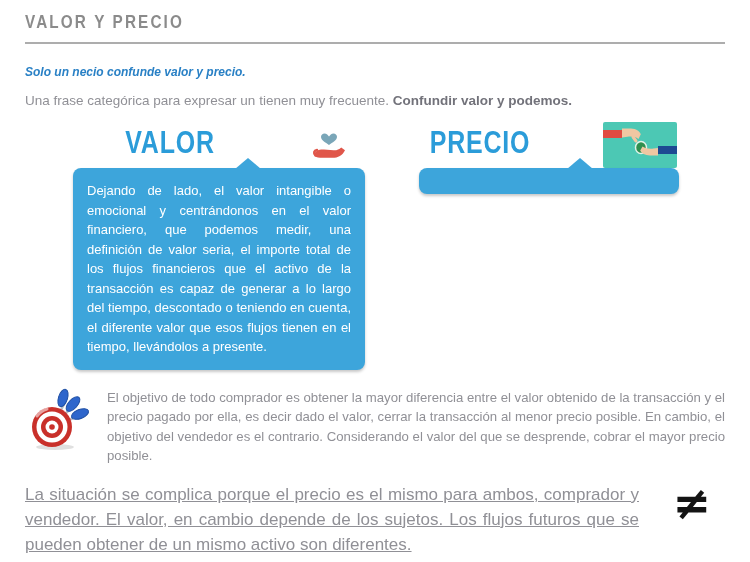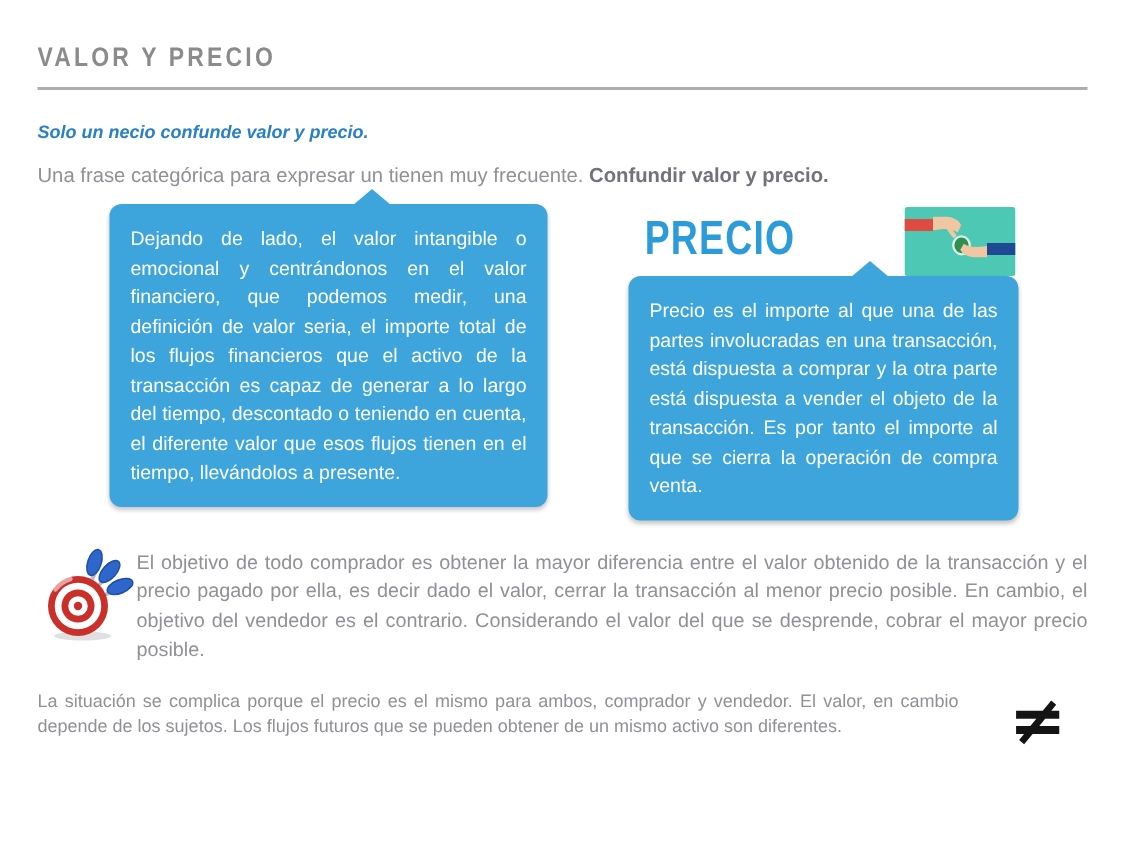--- a/index.html
+++ b/index.html
@@ -3,21 +3,21 @@
 <meta charset="utf-8">
 <style>
   * { margin: 0; padding: 0; box-sizing: border-box; }
   html, body { background: #ffffff; }
   .page {
     position: relative;
     width: 750px; height: 562px;
     background: #fff;
     overflow: hidden;
     font-family: "Liberation Sans", sans-serif;
-    padding: 28px 25px 0 25px;
+    padding: 12px 25px 0 25px;
   }
 
   
   .page-title {
     font-size: 18px; font-weight: 700;
     letter-spacing: 2.5px;
     color: var(--title-gray, #8b8b8b);
     transform: scaleX(.85); transform-origin: left center;
     white-space: nowrap;
   }
@@ -73,59 +73,70 @@
     position: absolute; top: -10px;
     width: 0; height: 0;
     border-left: 13px solid transparent;
     border-right: 13px solid transparent;
     border-bottom: 11px solid var(--accent-blue, #3da5db);
   }
   .col-valor  .tail { left: 162px; }
   .col-precio .tail { left: 148px; }
 
   
-  .objective-row { margin-top: 16px; display: flex; gap: 0; align-items: flex-start; }
+  .objective-row { margin-top: 16px; display: flex; gap: 16px; align-items: flex-start; }
   .objective-row .icon-cell { flex: 0 0 66px; text-align: center; }
   .objective-row p {
     flex: 1;
     font-size: 13.2px; line-height: 1.48;
     color: var(--text-gray, #909096);
     text-align: justify;
     padding-top: 2px;
   }
 
   
   .conclusion-row { position: relative; margin-top: 16px; padding-right: 86px; }
   .conclusion-row p {
-    font-size: 12px; line-height: 1.48;
+    font-size: 17px; line-height: 1.48;
     color: var(--text-gray, #909096);
     text-align: justify;
+    text-decoration: underline;
   }
   .not-equal {
     position: absolute; right: 14px; top: -2px;
     font-family: "DejaVu Sans", sans-serif;
     font-size: 46px; font-weight: 700; color: #141414;
     line-height: 1;
   }
 </style>
 </head>
 <body>
 
 <div class="page">
 
   <h1 class="page-title">VALOR Y PRECIO</h1>
   <div class="title-rule"></div>
 
   <p class="lead-quote">Solo un necio confunde valor y precio.</p>
 
-  <p class="intro-line"><span>Una frase categórica para expresar un tienen muy frecuente.</span> <strong>Confundir valor y precio.</strong></p>
+  <p class="intro-line"><span>Una frase categórica para expresar un tienen muy frecuente.</span> <strong>Confundir valor y podemos.</strong></p>
 
   <div class="cols">
 
     <section class="col col-valor">
+      <div class="col-head">
+        <h2>VALOR</h2>
+        <span class="icon hand-heart-icon">
+          <svg width="36" height="32" viewBox="0 0 36 32" aria-hidden="true">
+            <path d="M18,17 C14.5,14.5 10,12.3 10,8.8 C10,5.6 14,4.2 16.2,6.6 L18,8.5 L19.8,6.6 C22,4.2 26,5.6 26,8.8 C26,12.3 21.5,14.5 18,17 Z" fill="#7aa6b8"></path>
+            <path d="M3,26.5 C5,22 9,21.2 13,21.6 L22.5,22.3 C25.6,22.5 28.2,21.4 30.2,19.5 L34,22.2 C31.5,27.4 27,29.8 21.5,29.8 L9,29.8 C6,29.8 4,28.6 3,26.5 Z" fill="#e0564a"></path>
+            <path d="M4.5,27.5 C2.2,25.5 2.8,22.4 6,22" fill="none" stroke="#e0564a" stroke-width="2.4" stroke-linecap="round"></path>
+          </svg>
+        </span>
+      </div>
       <div class="bubble">
         <span class="tail"></span>
         <p>Dejando de lado, el valor intangible o emocional y centrándonos en el valor financiero, que podemos medir, una definición de valor seria, el importe total de los flujos financieros que el activo de la transacción es capaz de generar a lo largo del tiempo, descontado o teniendo en cuenta, el diferente valor que esos flujos tienen en el tiempo, llevándolos a presente.</p>
       </div>
     </section>
 
     <section class="col col-precio">
       <div class="col-head">
         <h2>PRECIO</h2>
         <span class="icon money-exchange-icon">
@@ -135,21 +146,20 @@
             <path d="M19,6.5 L28,6.5 C33,6.8 36.5,9 37.8,12.2 L35.5,17 C32.5,15 28.5,14.2 24.5,14.8 L19,15.5 Z" fill="#f0c7a2"></path>
             <path d="M30,15 L33,19" stroke="#f0c7a2" stroke-width="3" stroke-linecap="round" fill="none"></path>
             <ellipse cx="38" cy="25.5" rx="5.5" ry="6" fill="#2f8f4f" stroke="#dff3e8" stroke-width="1.5"></ellipse>
             <rect x="55" y="24" width="19" height="8" fill="#1d4a92"></rect>
             <path d="M55,33.5 L47,33.5 C42,33.2 38.5,31.5 37.2,28.5 L39.5,24.5 C42.5,26.5 46.5,27 50.5,26.5 L55,26 Z" fill="#f0c7a2"></path>
           </svg>
         </span>
       </div>
       <div class="bubble">
         <span class="tail"></span>
-        <p>Precio es el importe al que una de las partes involucradas en una transacción, está dispuesta a comprar y la otra parte está dispuesta a vender el objeto de la transacción. Es por tanto el importe al que se cierra la operación de compra venta.</p>
       </div>
     </section>
 
   </div>
 
   <div class="objective-row">
     <span class="icon-cell">
       <svg width="66" height="66" viewBox="0 0 66 66" aria-hidden="true">
         <ellipse cx="30" cy="61" rx="19" ry="3" fill="rgba(0,0,0,.12)"></ellipse>
         <line x1="28" y1="40" x2="40" y2="16" stroke="#b9bec4" stroke-width="2.5"></line>

